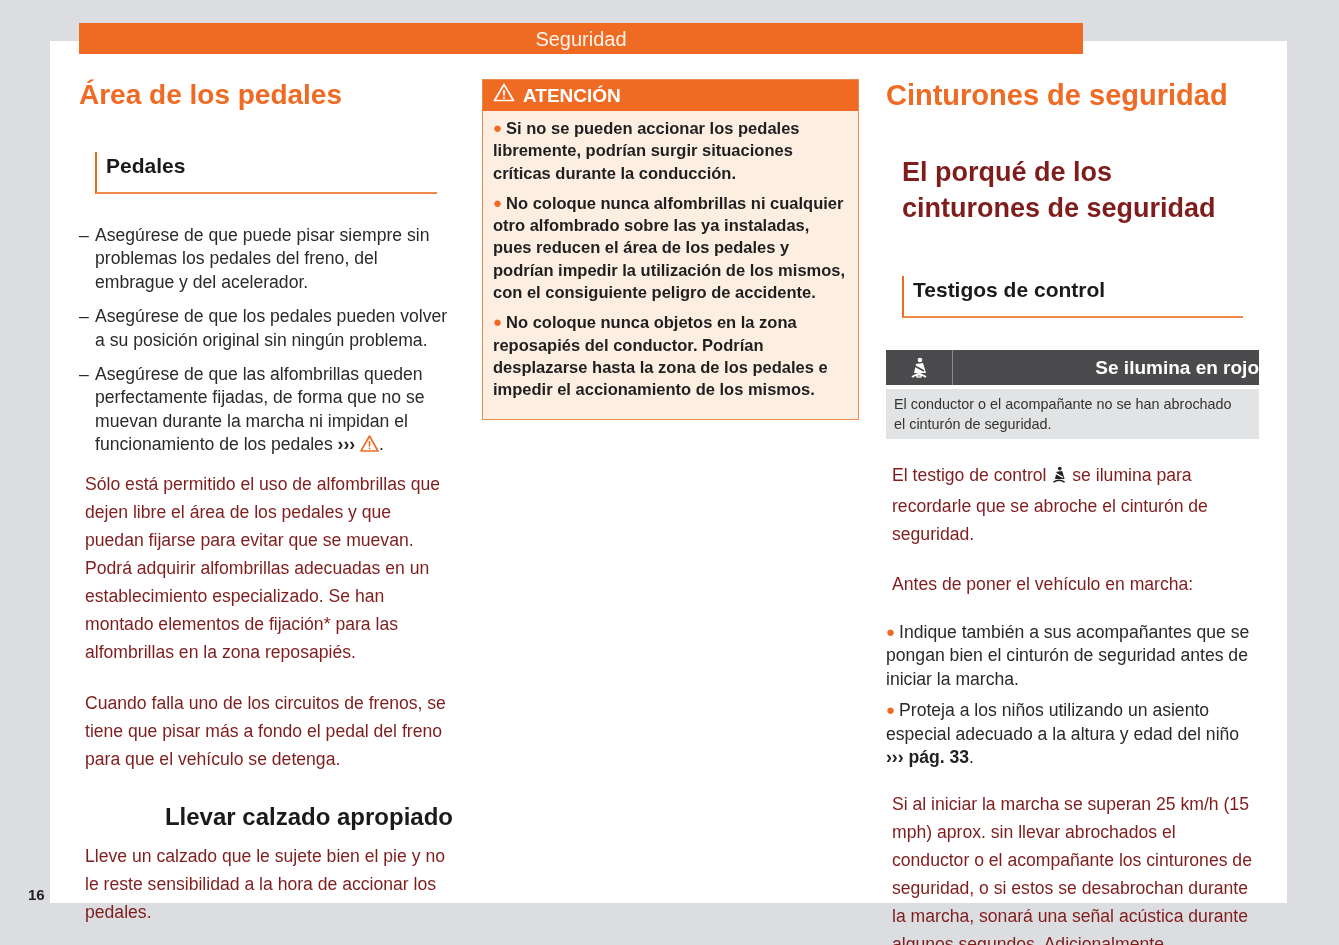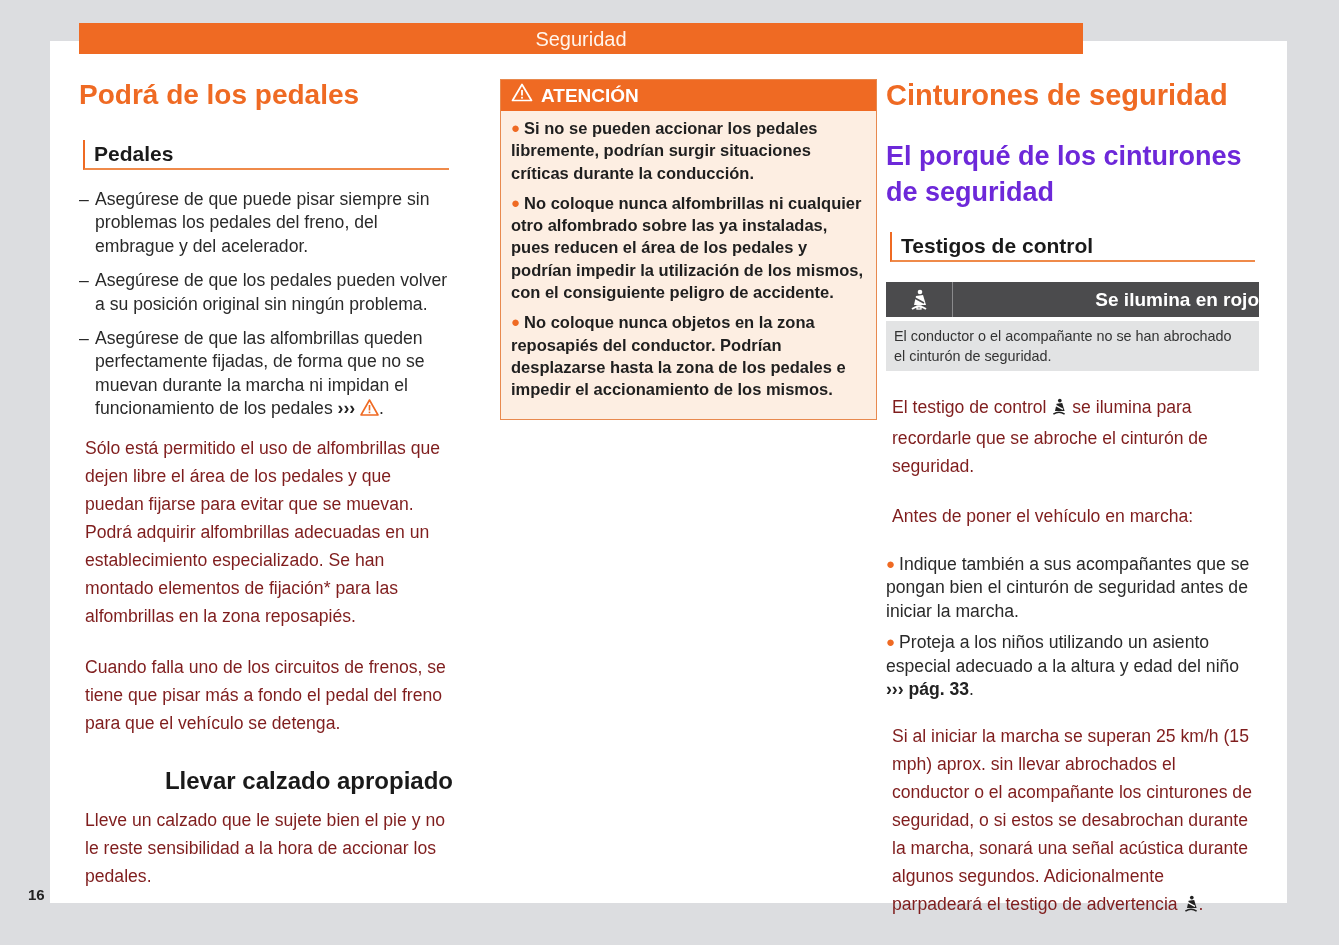--- a/index.html
+++ b/index.html
@@ -2,25 +2,25 @@
 <html><head>
 <meta charset="utf-8">
 <style>
   html, body { margin:0; padding:0; }
   body { width:1339px; height:945px; background:#dcdde0; position:relative; overflow:hidden; font-family:"Liberation Sans", "DejaVu Sans", sans-serif; color:#222; }
   .page { position:absolute; left:50px; top:41px; width:1237px; height:862px; background:#fff; }
   .topbar { position:absolute; left:79px; top:23px; width:1004px; height:31px; background:#ef6a23; color:#fff5ec; font-size:20px; text-align:center; line-height:32px; }
   .pagenum { position:absolute; left:28px; top:886px; font-size:15px; font-weight:bold; color:#222; }
   .col { position:absolute; }
   .c1 { left:79px; top:76px; width:374px; }
-  .c2 { left:500px; top:79px; width:375px; }
+  .c2 { left:482px; top:79px; width:375px; }
   .c3 { left:886px; top:76px; width:373px; }
   .h1 { color:#ef6a23; font-weight:bold; font-size:28px; margin:0; line-height:38px; }
-  .h2 { color:#6d28d9; font-weight:bold; font-size:27px; margin:0; line-height:36px; }
-  .h3 { font-weight:bold; font-size:21px; color:#1a1a1a; border-left:2px solid #ef6a23; border-bottom:2px solid #ef8a4a; padding:0 0 0 9px; margin:4px; line-height:28px; }
+  .h2 { color:#7f1d1d; font-weight:bold; font-size:27px; margin:16px; line-height:36px; }
+  .h3 { font-weight:bold; font-size:21px; color:#1a1a1a; border-left:2px solid #ef6a23; border-bottom:2px solid #ef8a4a; padding:0 0 12px 9px; margin:16px; line-height:28px; }
   p, .txt { font-size:17.6px; line-height:28px; margin:6px; color:#7f1d1d; }
   .dash-list { list-style:none; margin:0; padding:0; }
   .dash-list li { position:relative; padding-left:16px; font-size:17.6px; line-height:23.4px; margin-bottom:11px; color:#2a2a2a; }
   .dash-list li .dash { position:absolute; left:0; top:0; }
   .ref { font-weight:bold; color:#222; }
   .warn-inline { display:inline-block; vertical-align:-2px; }
   .subhead { font-weight:bold; font-size:24px; color:#1a1a1a; line-height:23px;text-align:right; }
   .attn { border:1.5px solid #e8894e; background:#fdeee2; }
   .attn-head { background:#ef6a23; color:#fff; font-weight:bold; font-size:19px; height:31px; line-height:31px; padding-left:10px; display:flex; align-items:center; gap:8px; }
   .attn-body { padding:6px 10px 18px 10px; }
@@ -36,21 +36,21 @@
 </style>
 </head>
 <body>
 
 <div class="page"></div>
 <div class="topbar">
   <span>Seguridad</span>
 </div>
 
 <div class="col c1">
-  <h1 class="h1">Podrá de los pedales</h1>
+  <h1 class="h1">Área de los pedales</h1>
   <div style="height:22px"></div>
   <h3 class="h3">Pedales</h3>
   <div style="height:14px"></div>
   <ul class="dash-list">
     <li><span class="dash">–</span><span>Asegúrese de que puede pisar siempre sin problemas los pedales del freno, del embrague y del acelerador.</span></li>
     <li><span class="dash">–</span><span>Asegúrese de que los pedales pueden volver a su posición original sin ningún problema.</span></li>
     <li><span class="dash">–</span><span>Asegúrese de que las alfombrillas queden perfectamente fijadas, de forma que no se muevan durante la marcha ni impidan el funcionamiento de los pedales</span>
       <span class="ref">›››</span>
       <span class="warn-inline"><svg width="19" height="17" viewBox="0 0 19 17">
             <path d="M9.5 1 L18 16 L1 16 Z" fill="none" stroke="#ef6a23" stroke-width="1.6" stroke-linejoin="round"></path>

